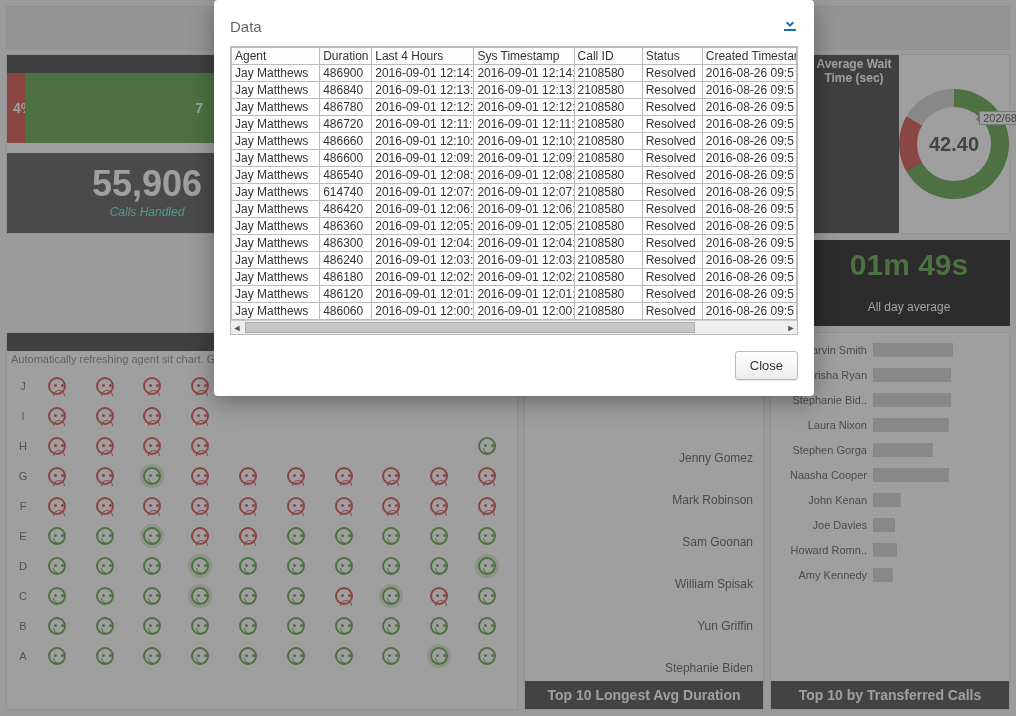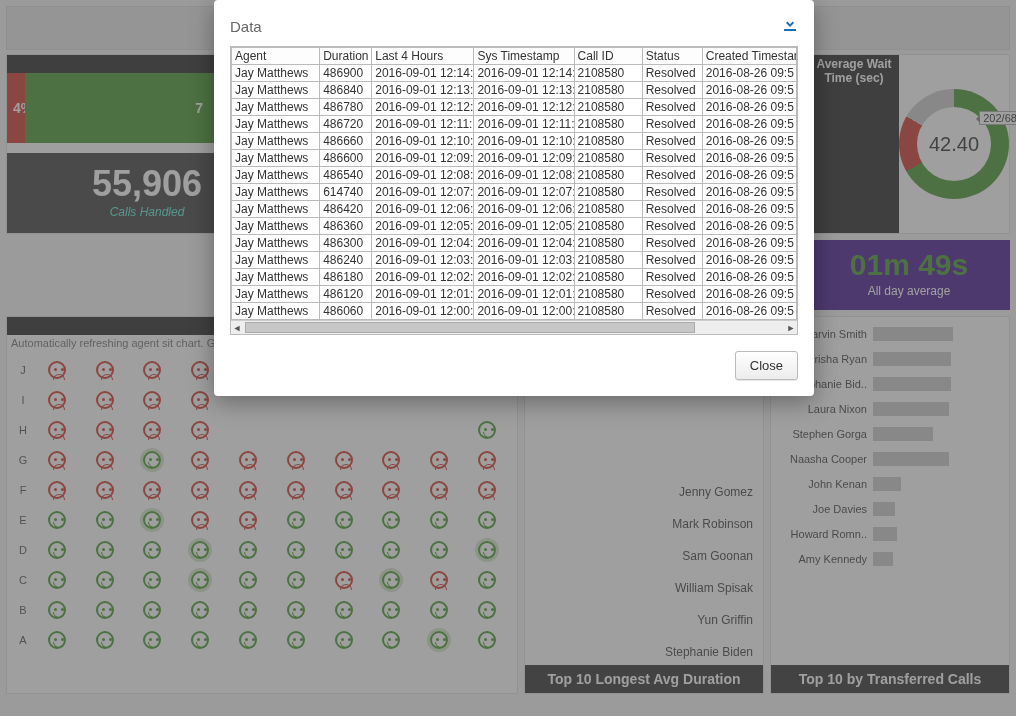--- a/index.html
+++ b/index.html
@@ -26,47 +26,47 @@
   .seg-red { background: #d13a2f; color: #fff; display: flex; align-items: center; justify-content: flex-start; padding-left: 6px; font-size: 14px; font-weight: bold; width: 4%; }
   .seg-green { background: #4a9a31; color: #fff; display: flex; align-items: center; justify-content: flex-start; padding-left: 170px; font-size: 14px; font-weight: bold; flex: 1; }
 
   .top-left-inner { display: flex; height: calc(100% - 18px); }
   .tl-a { flex: 1; display: flex; flex-direction: column; }
   .tl-b { flex: 0 0 340px; display: flex; flex-direction: column; align-items: stretch; }
 
   
   .donut-wrap { display:flex; align-items:center; justify-content:center; height:100%; position:relative; }
   .donut { width: 110px; height: 110px; border-radius: 50%; background: conic-gradient(#4a9a31 0 240deg, #d13a2f 240deg 300deg, #ccc 300deg 360deg); display:flex; align-items:center; justify-content:center; }
-  .donut-hole { width: 74px; height:74px; border-radius:50%; background:#fff; display:flex; align-items:center; justify-content:center; font-size:20px; font-weight:normal; color:#333; }
+  .donut-hole { width: 74px; height:74px; border-radius:50%; background:#fff; display:flex; align-items:center; justify-content:center; font-size:20px; font-weight:bold; color:#333; }
 
   .donut-badge { position:absolute; right:-18px; top:56px; background:#fff; border:1px solid #aaa; font-size:11px; padding:0 3px; }
   .donut-badge::before { content:''; position:absolute; left:-8px; top:3px; border:4px solid transparent; border-right-color:#888; }
-  .avg-box { flex:1; background:#4c1d95; color:#fff; text-align:center; padding:8px 0 12px; }
+  .avg-box { flex:1; background:#000000; color:#fff; text-align:center; padding:8px 0 12px; }
   .avg-big { font-size:30px; font-weight:bold; color:#4a9a31; }
-  .avg-label { font-size:12px; color:#fff; margin-top:2px; }
+  .avg-label { font-size:12px; color:#fff; margin-top:18px; }
 
   
   .agent-panel { width: 512px; height: 378px;}
   .agent-grid { display:grid; grid-template-columns: 20px repeat(10, 1fr); gap:0; padding:4px 6px; }
   .row-label { font-size:11px; color:#555; display:flex; align-items:center; justify-content:center; height:30px; }
   .face { width:18px; height:18px; border-radius:50%; border:2px solid; margin:6px auto; position:relative; background:transparent; }
   .face.green { border-color:#4a9a31; }
   .face.red { border-color:#d13a2f; }
   .face.ring { box-shadow: 0 0 0 3px rgba(74,154,49,0.25); }
   .face::before, .face::after { content:''; position:absolute; background: currentColor; }
   .face.green { color:#4a9a31; }
   .face.red { color:#d13a2f; }
   .face::before { width:3px; height:3px; border-radius:50%; left:4px; top:5px; box-shadow: 7px 0 0 currentColor; }
   .face.green::after { width:10px; height:5px; border:1.5px solid currentColor; border-top:none; border-radius:0 0 8px 8px; left:3px; top:9px; background:transparent; }
   .face.red::after { width:10px; height:5px; border:1.5px solid currentColor; border-bottom:none; border-radius:8px 8px 0 0; left:3px; top:11px; background:transparent; }
 
   
   .mid-panel { width: 240px; height:378px; display:flex; flex-direction:column; }
   .right-panel { width: 240px; height:378px; display:flex; flex-direction:column; }
-  .name-list { flex:1; display:flex; flex-direction:column; justify-content:flex-end; gap:18px; padding:6px 10px 6px 6px; font-size:12px; color:#444; }
+  .name-list { flex:1; display:flex; flex-direction:column; justify-content:flex-end; gap:28px; padding:6px 10px 6px 6px; font-size:12px; color:#444; }
   .name-list .nm { text-align:right; }
   .bar-row { display:flex; align-items:center; gap:6px; }
   .bar-row .nm { flex:0 0 90px; text-align:right; font-size:11px; }
   .bar { height:14px; background:#ccc; }
   .list-footer { background:#333; color:#fff; text-align:center; font-size:14px; font-weight:bold; padding:6px 0; }
 
   
   .scrim { position:absolute; inset:0; background:rgba(80,80,80,0.55); }
 
   .modal { position:absolute; left:214px; top:0; width:600px; background:#fff; border-radius:4px; box-shadow:0 6px 24px rgba(0,0,0,0.35); padding:12px 16px 16px; }

